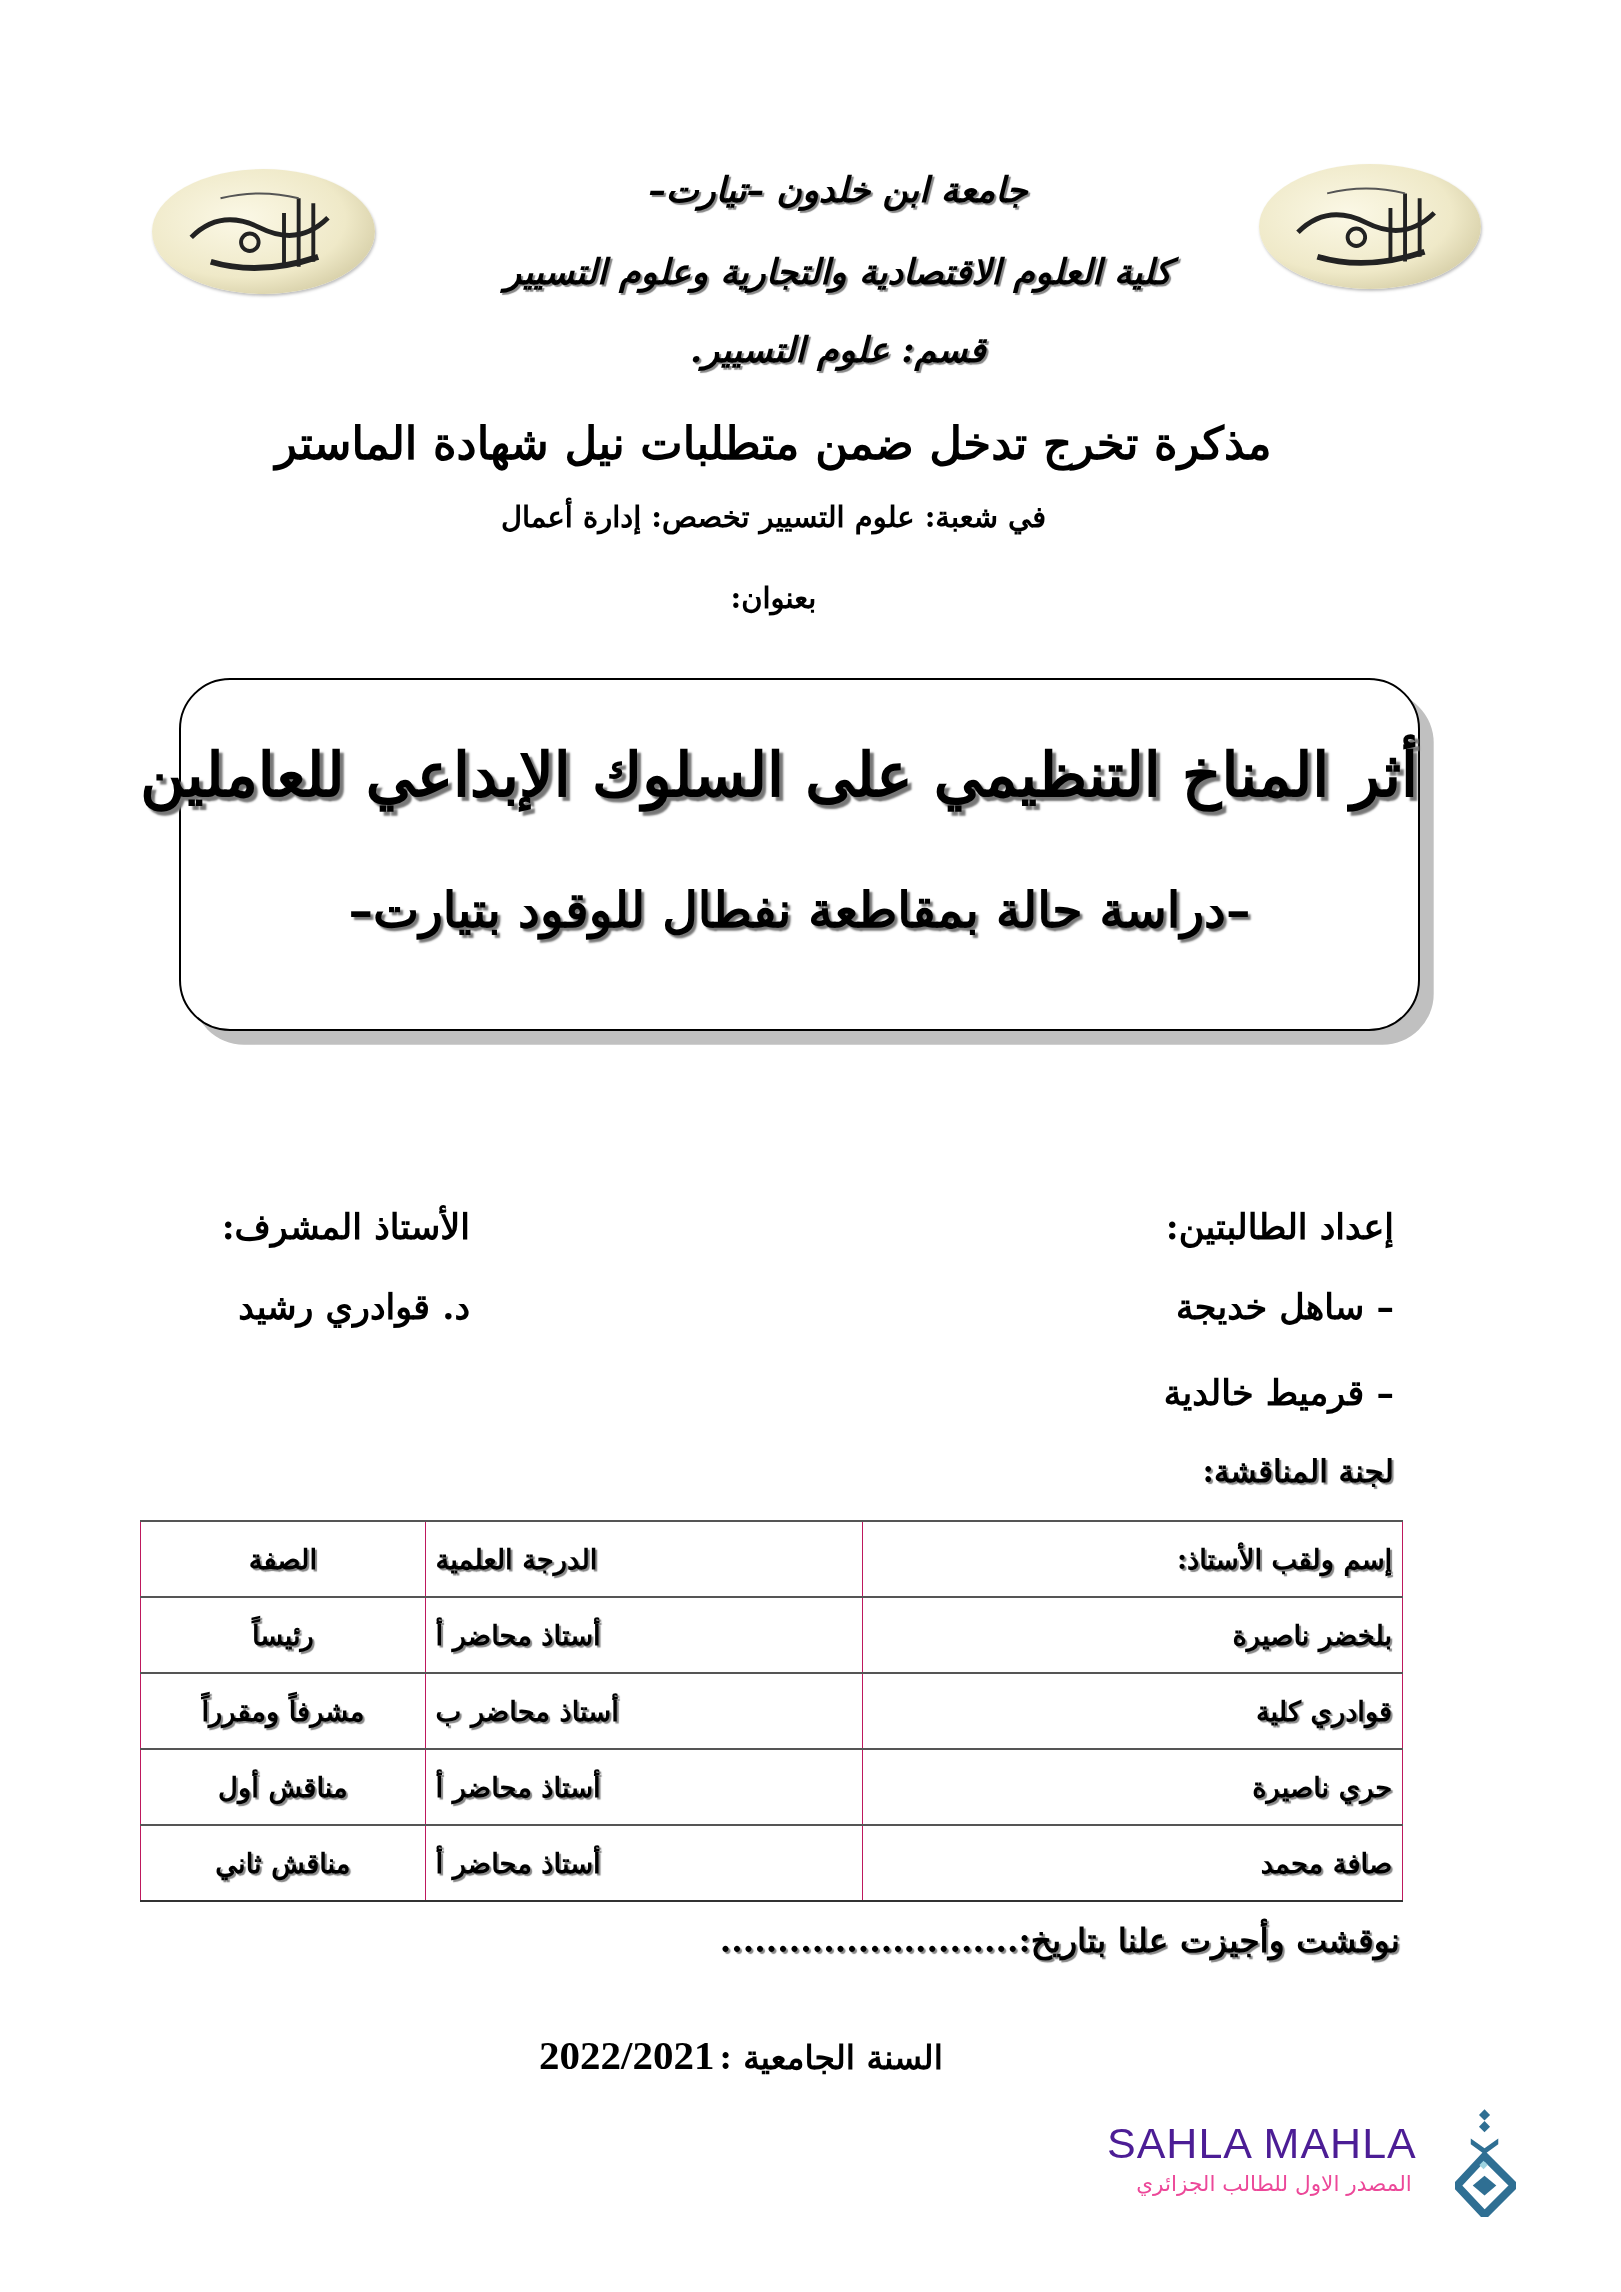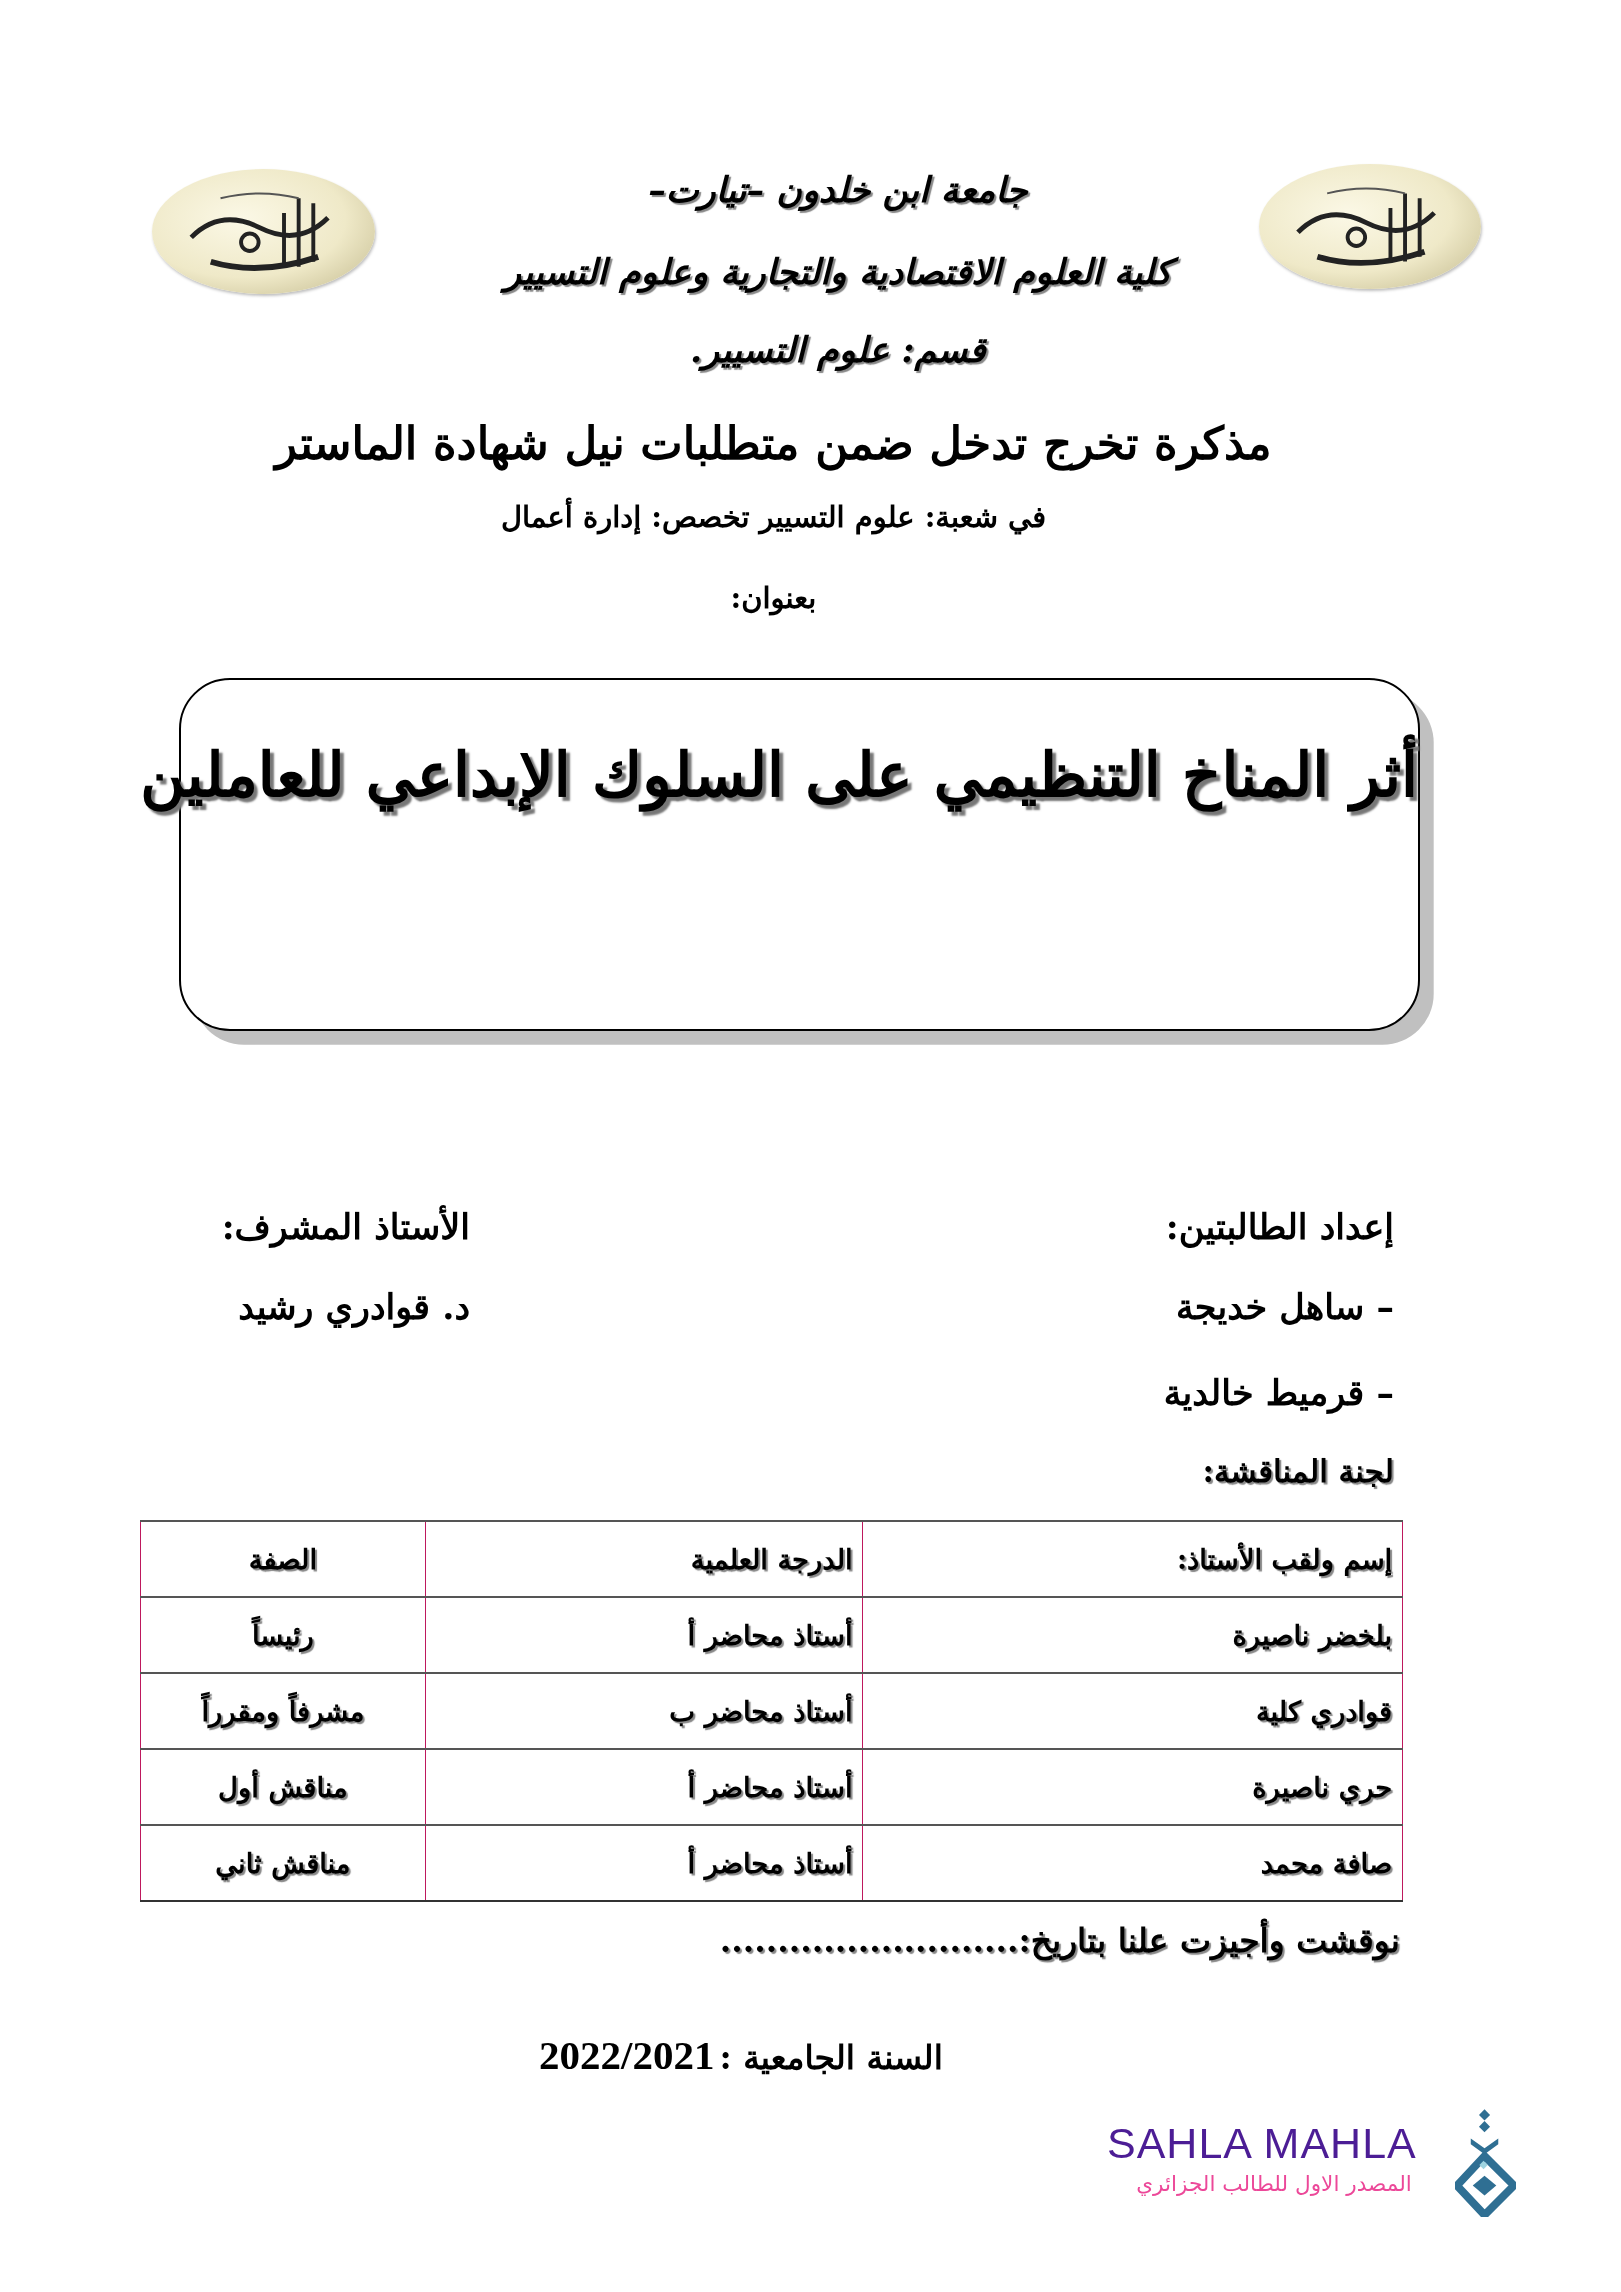--- a/index.html
+++ b/index.html
@@ -28,21 +28,21 @@
 
     .block-text { font-weight: bold; font-size: 35px; direction: rtl; white-space: nowrap; }
     .shadowed { text-shadow: 2px 2px 1px #888; }
 
     table.committee { position: absolute; left: 140px; top: 1520px; width: 1263px; border-collapse: collapse; direction: rtl; }
     table.committee td { border: 1px solid #be185d; height: 74px; font-weight: bold; font-size: 27.4px;
                          text-shadow: 2px 2px 1px #888; padding: 0 9.8px; white-space: nowrap; }
     table.committee tr { border-top: 2.9px solid #555; }
     table.committee tr:last-child { border-bottom: 2.9px solid #333; }
     table.committee td.c-name { width: 519px; text-align: right; }
-    table.committee td.c-rank { width: 417px; text-align: right; }
+    table.committee td.c-rank { width: 417px; text-align: left; }
     table.committee td.c-role { text-align: center; }
 
     .year { font-weight: bold; font-size: 33px; }
     .year-num { font-family: "Liberation Serif", serif; font-size: 41px; font-weight: bold; }
 
     .wm-title { position: absolute; left: 1107px; top: 2119px; font-family: Liberation Sans, sans-serif;
                 font-size: 43px; color: #4c1d95; letter-spacing: 1px; white-space: nowrap; }
     .wm-sub { position: absolute; left: 1088px; top: 2171px; width: 372px; text-align: center; direction: rtl;
               font-family: "DejaVu Sans", sans-serif; font-size: 21.6px; color: #ec4899; white-space: nowrap; }
     .wm-emblem { position: absolute; left: 1455px; top: 2109px; width: 61px; height: 108px; }
@@ -72,20 +72,21 @@
 <div class="center-line hdr-line" style="top:169px; left:27.4px;">جامعة ابن خلدون –تيارت–</div>
 <div class="center-line hdr-line" style="top:251px; left:27.4px;">كلية العلوم الاقتصادية والتجارية وعلوم التسيير</div>
 <div class="center-line hdr-line" style="top:329px; left:27.4px;">قسم: علوم التسيير.</div>
 
 <div class="center-line main-line" style="top:417px; left:-37px;">مذكرة تخرج تدخل ضمن متطلبات نيل شهادة الماستر</div>
 <div class="center-line sub-line" style="top:500px; left:-37px;">في شعبة: علوم التسيير تخصص: إدارة أعمال</div>
 <div class="center-line sub-line" style="top:581px; left:-37px;">بعنوان:</div>
 
 <div class="title-box">
   <div class="title-1">أثر المناخ التنظيمي على السلوك الإبداعي للعاملين</div>
+  <div class="title-2">–دراسة حالة بمقاطعة نفطال للوقود بتيارت–</div>
 </div>
 
 <div class="abs block-text" style="right:227px; top:1206px;">إعداد الطالبتين:</div>
 <div class="abs block-text" style="right:227px; top:1286px;">– ساهل خديجة</div>
 <div class="abs block-text" style="right:227px; top:1372px;">– قرميط خالدية</div>
 
 <div class="abs block-text" style="right:1151px; top:1206px;">الأستاذ المشرف:</div>
 <div class="abs block-text" style="right:1151px; top:1286px;">د. قوادري رشيد</div>
 
 <div class="abs block-text shadowed" style="right:227px; top:1453px; font-size:31px;">لجنة المناقشة:</div>

